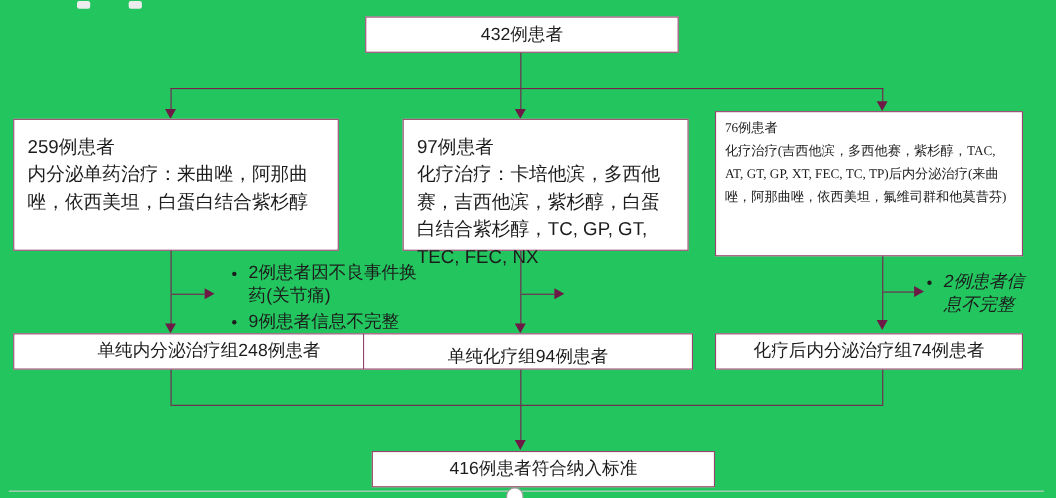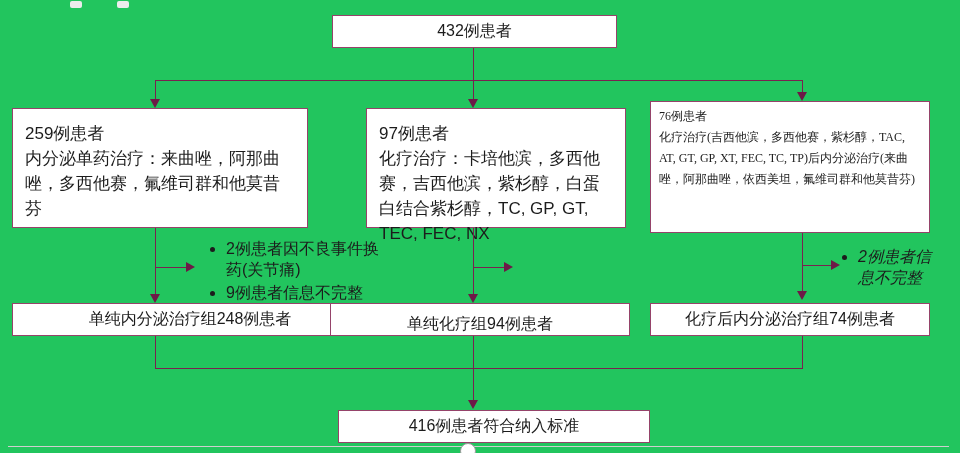--- a/index.html
+++ b/index.html
@@ -59,21 +59,21 @@
   <div class="vline" style="left:473px;top:48px;height:52px;"></div>
   <div class="hline" style="left:155px;top:80px;width:648px;"></div>
   <div class="vline" style="left:155px;top:80px;height:20px;"></div>
   <div class="vline" style="left:802px;top:80px;height:14px;"></div>
   <div class="arr-down" style="left:468px;top:99px;"></div>
   <div class="arr-down" style="left:150px;top:99px;"></div>
   <div class="arr-down" style="left:797px;top:92px;"></div>
 
   <div class="box branch-box" style="left:12px;top:108px;width:296px;height:120px;">
     <div>259例患者</div>
-    <div>内分泌单药治疗：来曲唑，阿那曲唑，多西他赛，氟维司群和他莫昔芬</div>
+    <div>内分泌单药治疗：来曲唑，阿那曲唑，依西美坦，白蛋白结合紫杉醇</div>
   </div>
   <div class="box branch-box" style="left:330px;top:108px;width:260px;height:120px;margin-left:36px;">
     <div>97例患者</div>
     <div>化疗治疗：卡培他滨，多西他赛，吉西他滨，紫杉醇，白蛋白结合紫杉醇，TC, GP, GT, TEC, FEC, NX</div>
   </div>
   <div class="box branch-box tight" style="left:650px;top:101px;width:280px;height:132px;">
     <div>76例患者</div>
     <div>化疗治疗(吉西他滨，多西他赛，紫杉醇，TAC, AT, GT, GP, XT, FEC, TC, TP)后内分泌治疗(来曲唑，阿那曲唑，依西美坦，氟维司群和他莫昔芬)</div>
   </div>
 

